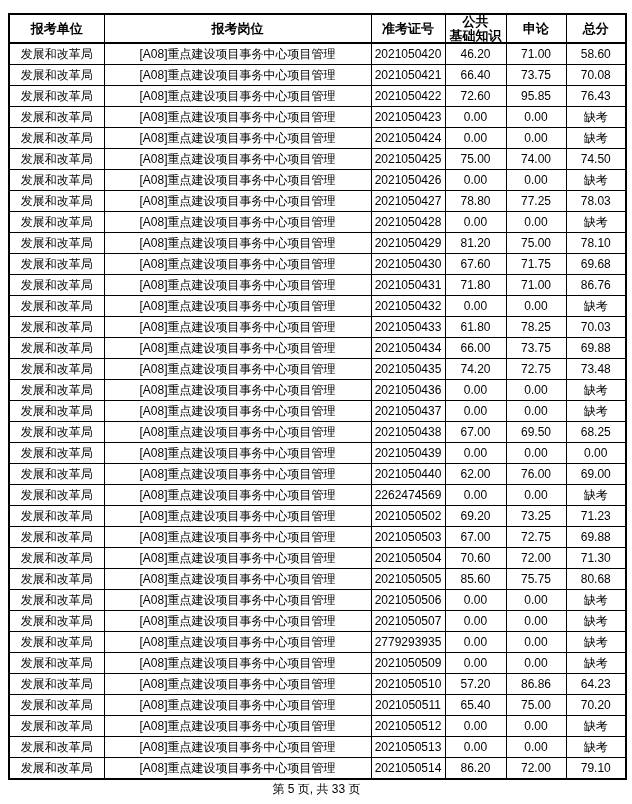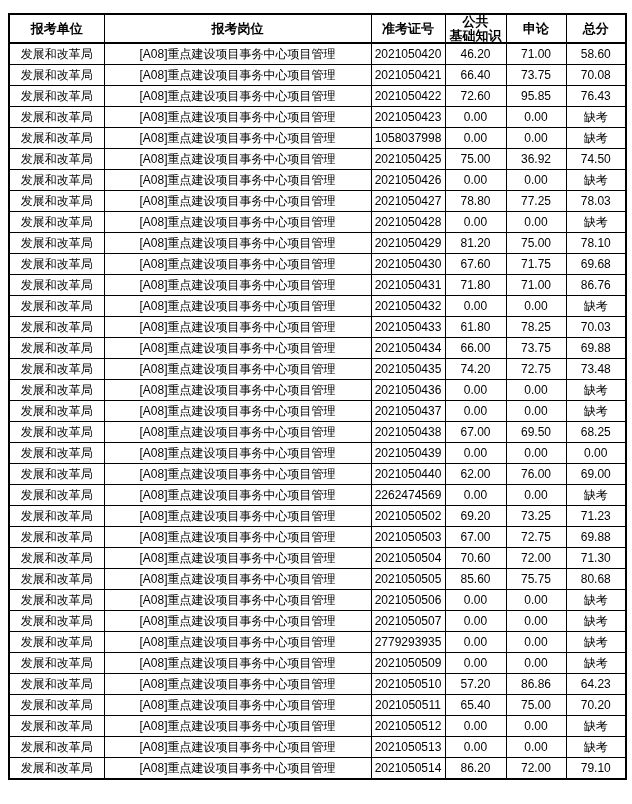--- a/index.html
+++ b/index.html
@@ -123,31 +123,31 @@
     <td>发展和改革局</td>
     <td>[A08]重点建设项目事务中心项目管理</td>
     <td>2021050423</td>
     <td>0.00</td>
     <td>0.00</td>
     <td>缺考</td>
   </tr>
         <tr>
     <td>发展和改革局</td>
     <td>[A08]重点建设项目事务中心项目管理</td>
-    <td>1058037998</td>
+    <td>2021050424</td>
     <td>0.00</td>
     <td>0.00</td>
     <td>缺考</td>
   </tr>
         <tr>
     <td>发展和改革局</td>
     <td>[A08]重点建设项目事务中心项目管理</td>
     <td>2021050425</td>
     <td>75.00</td>
-    <td>36.92</td>
+    <td>74.00</td>
     <td>74.50</td>
   </tr>
         <tr>
     <td>发展和改革局</td>
     <td>[A08]重点建设项目事务中心项目管理</td>
     <td>2021050426</td>
     <td>0.00</td>
     <td>0.00</td>
     <td>缺考</td>
   </tr>
@@ -371,14 +371,15 @@
     <td>发展和改革局</td>
     <td>[A08]重点建设项目事务中心项目管理</td>
     <td>2021050514</td>
     <td>86.20</td>
     <td>72.00</td>
     <td>79.10</td>
   </tr>
       </tbody>
   </table>
 
+  <div class="footer">第 5 页, 共 33 页</div>
 
 </div>
 
 </body></html>

